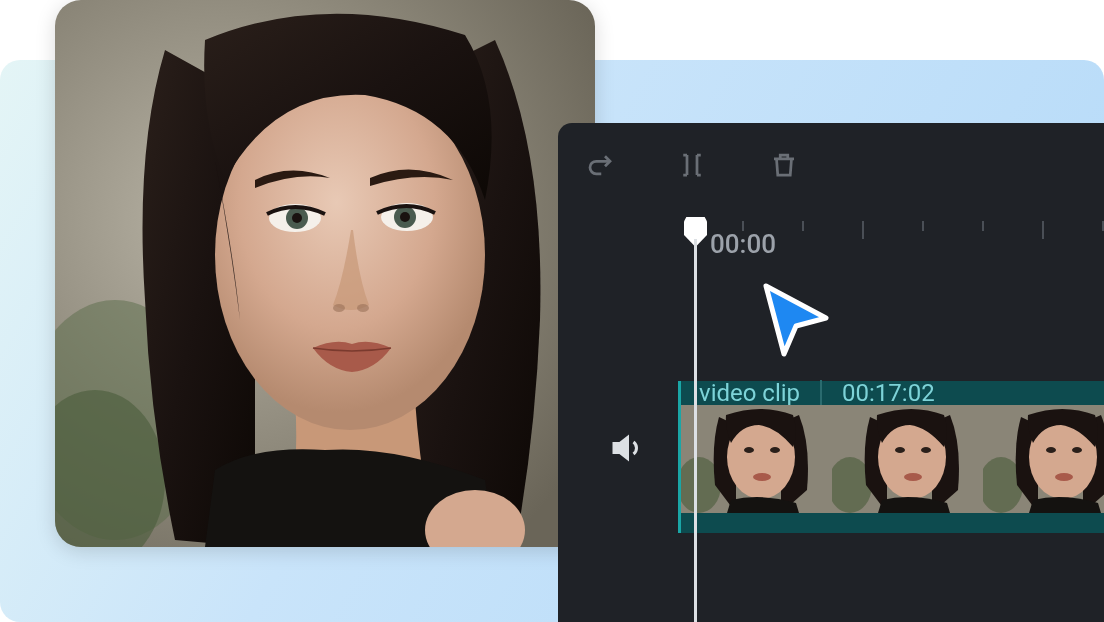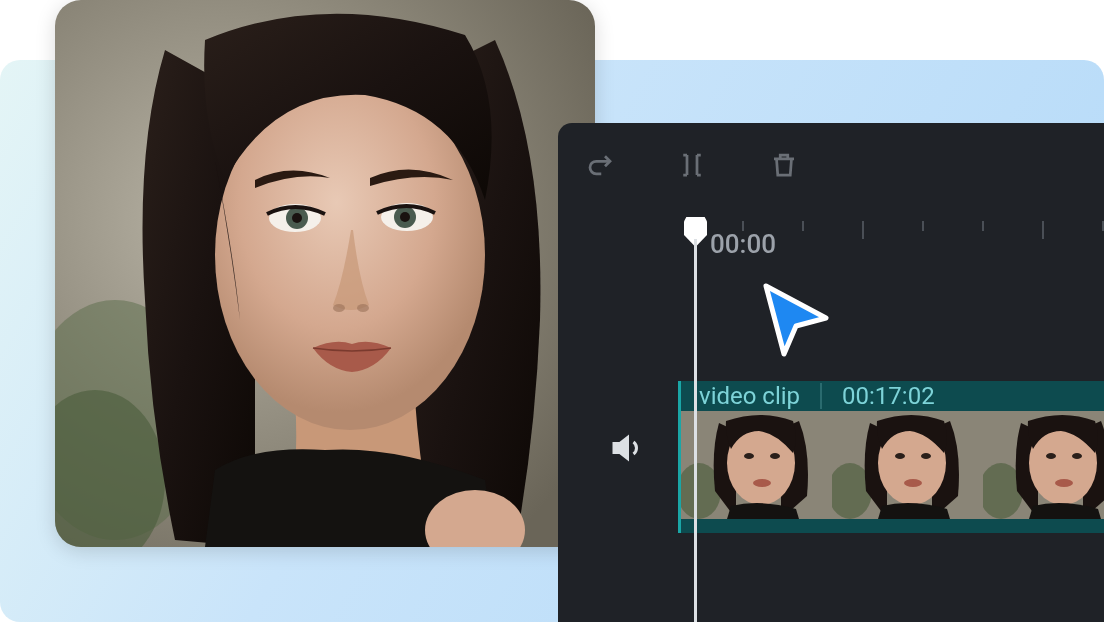--- a/index.html
+++ b/index.html
@@ -116,21 +116,21 @@
     .clip-track {
       position: absolute;
       left: 120px;
       top: 258px;
       right: 0;
       height: 152px;
       background: #0d4b4f;
       border-left: 3px solid #1aa6a6;
     }
     .clip-header {
-      height: 30px;
+      height: 24px;
       display: flex;
       align-items: center;
       padding-left: 18px;
       gap: 20px;
       color: #7dd3d8;
       font-size: 24px;
     }
     .clip-divider {
       width: 2px;
       height: 26px;

